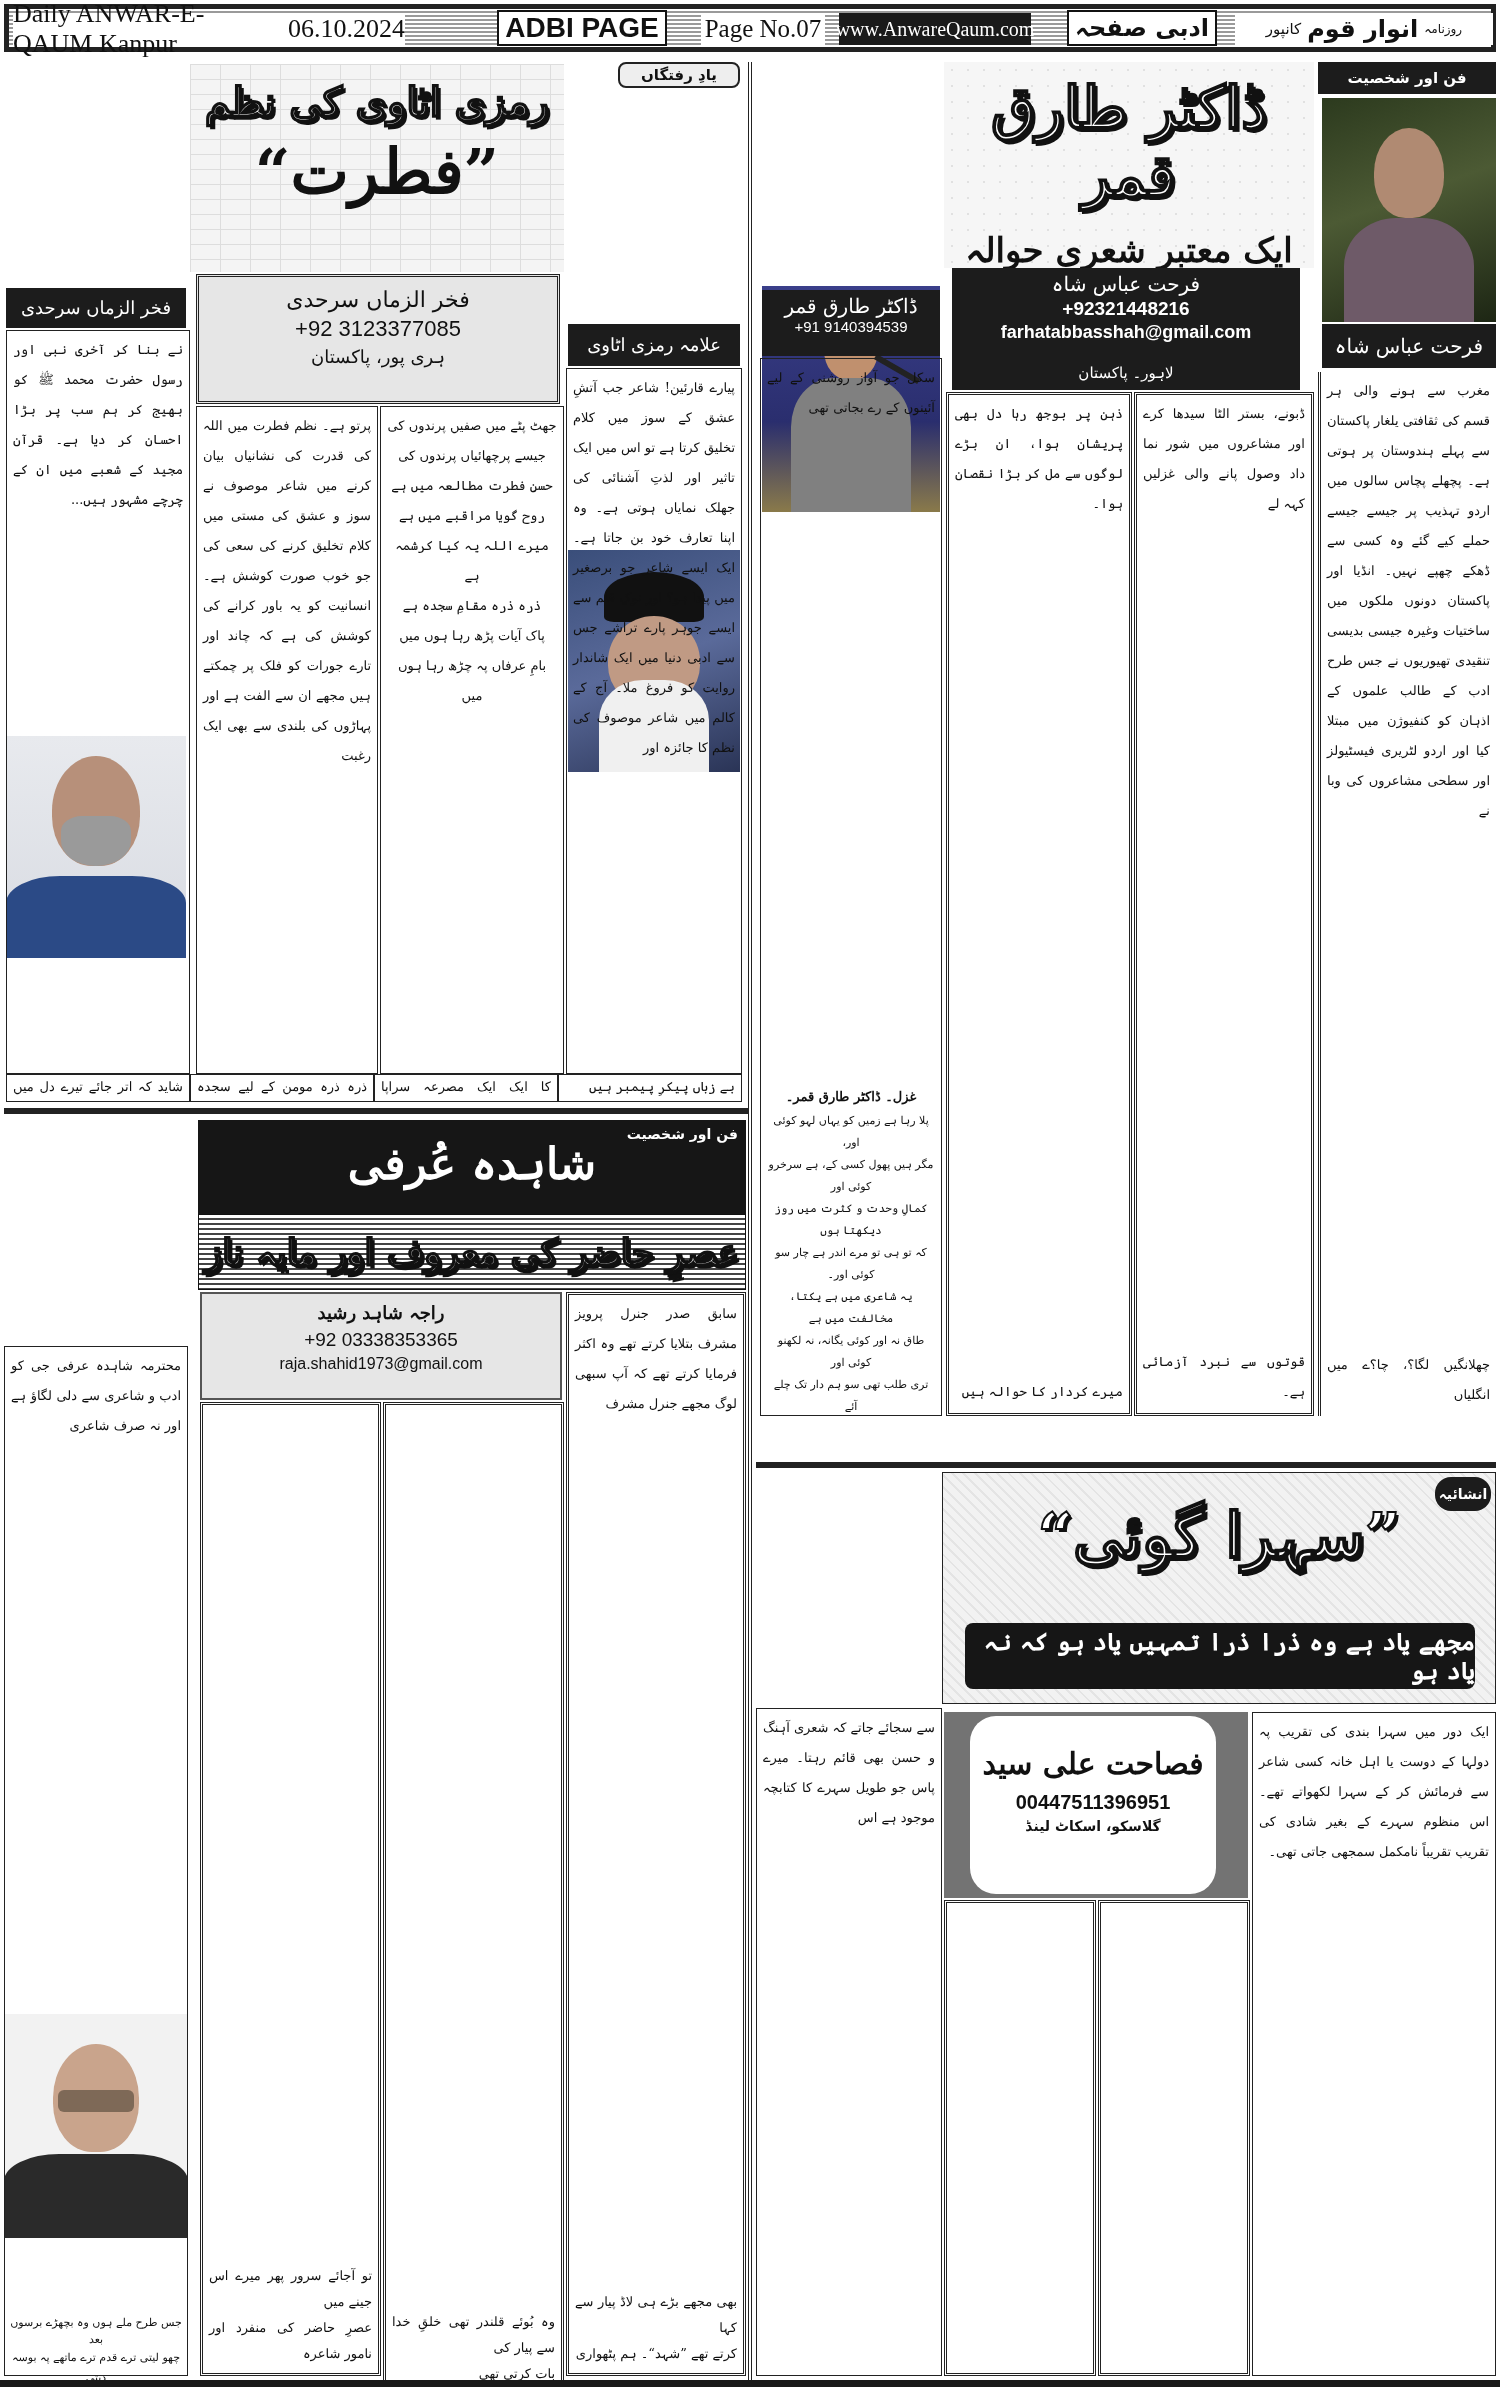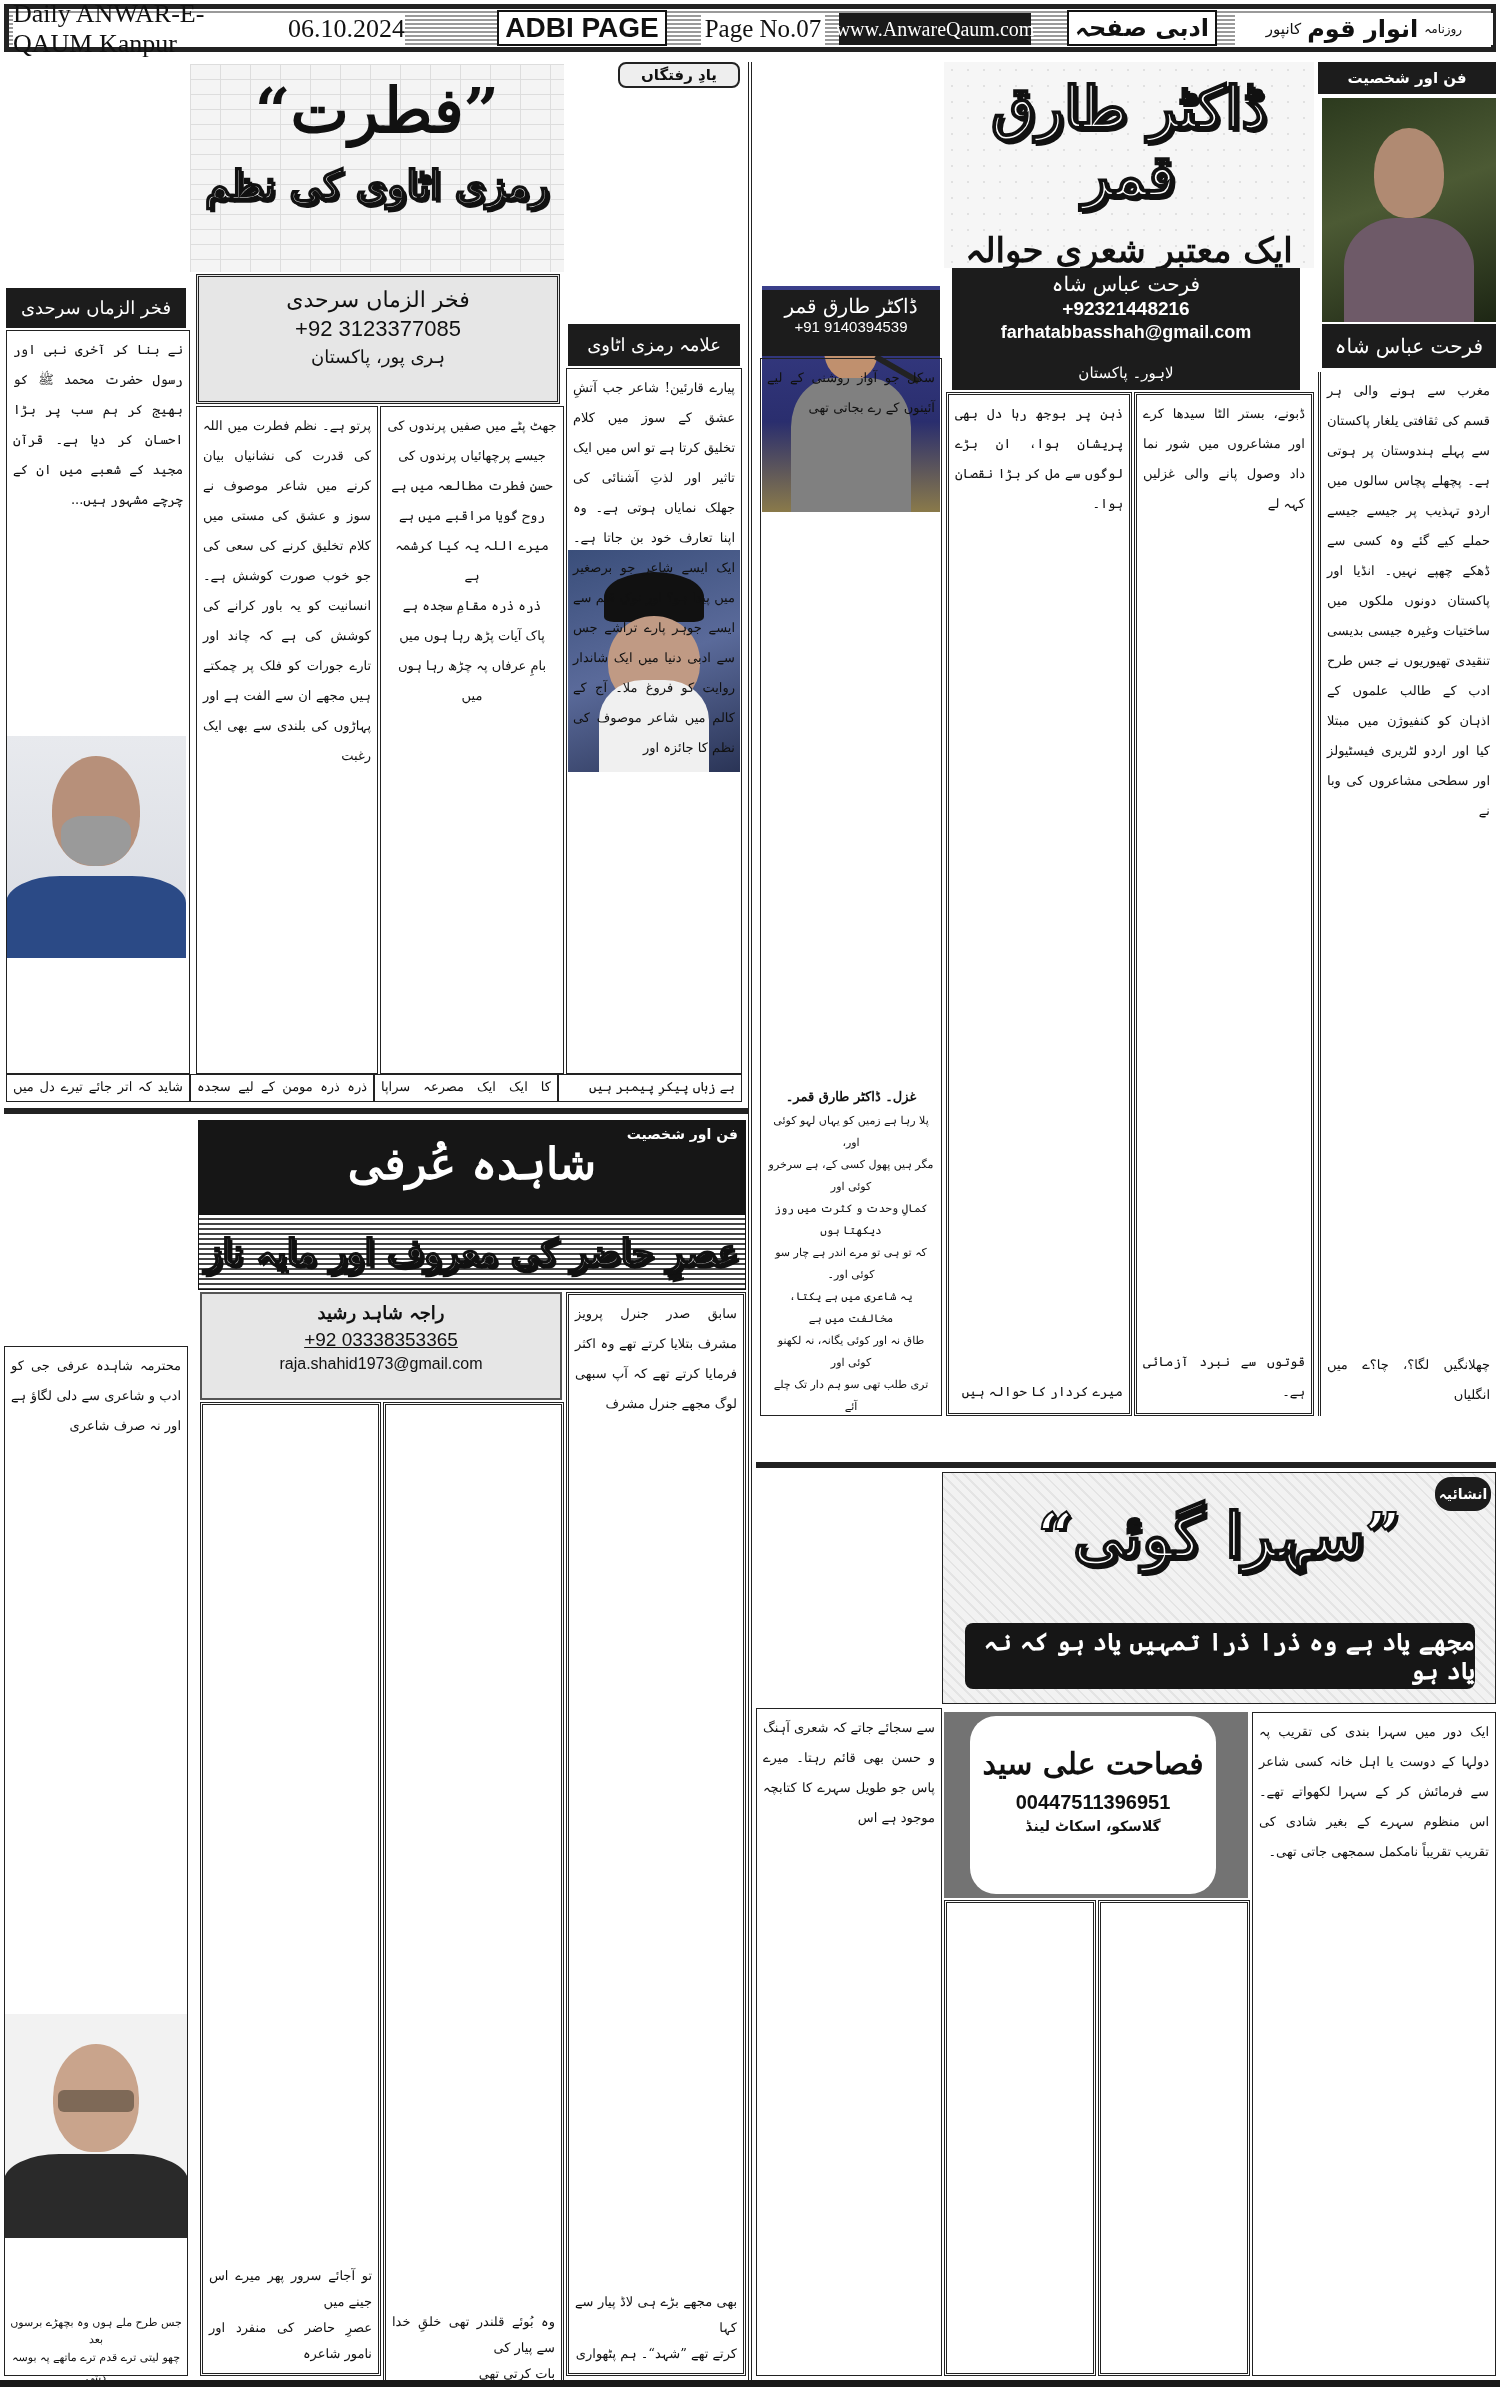--- a/index.html
+++ b/index.html
@@ -108,22 +108,22 @@
 
 <div class="abs" style="left:618px;top:62px;width:122px;height:26px;border:2px solid #222;border-radius:8px;background:#eee;font-weight:bold;font-size:15px;display:flex;align-items:center;justify-content:center;direction:rtl;">یادِ رفتگاں</div>
 <div class="abs photo" style="left:568px;top:100px;width:172px;height:222px;background:linear-gradient(160deg,#3a4e7a,#5a6a9a 50%,#2a3456);">
   <div class="silhouette" style="top:22px;width:100px;height:50px;background:#111;border-radius:50% 50% 10% 10%;"></div>
   <div class="silhouette" style="top:66px;width:92px;height:90px;background:#c09a84;"></div>
   <div class="silhouette" style="top:130px;width:110px;height:100px;background:#f0f0f0;border-radius:40% 40% 0 0;"></div>
 </div>
 <div class="abs caption-dark" style="left:568px;top:324px;width:172px;height:42px;font-size:18px;line-height:42px;direction:rtl;">علامہ رمزی اٹاوی</div>
 
 <div class="abs pattern-brick" style="left:190px;top:64px;width:374px;height:208px;">
+  <div class="bigtitle outline-text" style="font-size:40px;margin-top:14px;">رمزی اٹاوی کی نظم</div>
   <div class="bigtitle" style="font-size:62px;margin-top:10px;">”فطرت“</div>
-  <div class="bigtitle outline-text" style="font-size:40px;margin-top:14px;">رمزی اٹاوی کی نظم</div>
 </div>
 <div class="abs" style="left:196px;top:274px;width:364px;height:130px;border:3px double #222;background:#e6e6e6;">
   <div class="rtl" style="text-align:center;font-family:'DejaVu Serif',serif;font-size:22px;margin-top:10px;">فخر الزماں سرحدی</div>
   <div class="contact" style="font-size:22px;margin-top:4px;">+92  3123377085</div>
   <div class="rtl" style="text-align:center;font-family:'DejaVu Serif',serif;font-size:18px;margin-top:4px;">ہری پور، پاکستان</div>
 </div>
 
 <div class="abs photo" style="left:6px;top:64px;width:180px;height:222px;background:linear-gradient(180deg,#e8eaee,#d8dbe2);">
   <div class="silhouette" style="top:20px;width:88px;height:110px;background:#b7907a;"></div>
   <div class="silhouette" style="top:80px;width:70px;height:50px;background:#9a9a9a;border-radius:30% 30% 50% 50%;"></div>
@@ -181,21 +181,21 @@
 
 <div class="abs" style="left:198px;top:1120px;width:548px;height:94px;background:#161616;">
   <div class="abs" style="right:8px;top:6px;color:#fff;font-weight:bold;font-size:14px;direction:rtl;">فن اور شخصیت</div>
   <div class="bigtitle" style="color:#fff;font-size:44px;margin-top:18px;">شاہدہ عُرفی</div>
 </div>
 <div class="abs striped" style="left:198px;top:1214px;width:548px;height:76px;border:1px solid #111;">
   <div class="bigtitle outline-text" style="font-size:36px;line-height:74px;">عصرِ حاضر کی معروف اور مایہ ناز شاعرہ</div>
 </div>
 <div class="abs" style="left:200px;top:1292px;width:362px;height:108px;border:2px solid #555;background:#e6e6e6;">
   <div class="rtl" style="text-align:center;font-family:'DejaVu Serif',serif;font-size:18px;margin-top:8px;font-weight:bold;">راجہ شاہد رشید</div>
-  <div class="contact" style="font-size:19px;margin-top:6px;text-decoration:underline;">+92 03338353365</div>
+  <div class="contact" style="font-size:19px;margin-top:6px;">+92 03338353365</div>
   <div class="contact" style="font-size:16px;margin-top:4px;">raja.shahid1973@gmail.com</div>
 </div>
 <div class="col double" style="left:566px;top:1292px;width:180px;height:1084px;">
   <div class="para">سابق صدر جنرل پرویز مشرف بتلایا کرتے تھے وہ اکثر فرمایا کرتے تھے کہ آپ سبھی لوگ مجھے جنرل مشرف</div>
   <div class="para" style="position:absolute;bottom:6px;left:6px;right:6px;line-height:26px;">
     <div>بھی مجھے بڑے ہی لاڈ پیار سے کہا</div>
     <div>کرتے تھے ”شہد“۔ ہم پٹھواری</div>
   </div>
 </div>
 <div class="col double" style="left:383px;top:1402px;width:181px;height:994px;">

